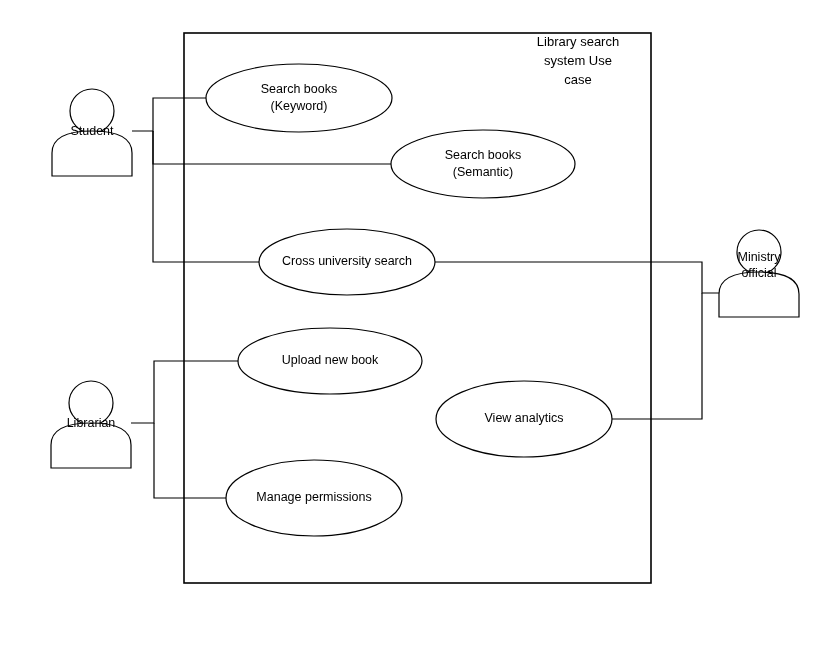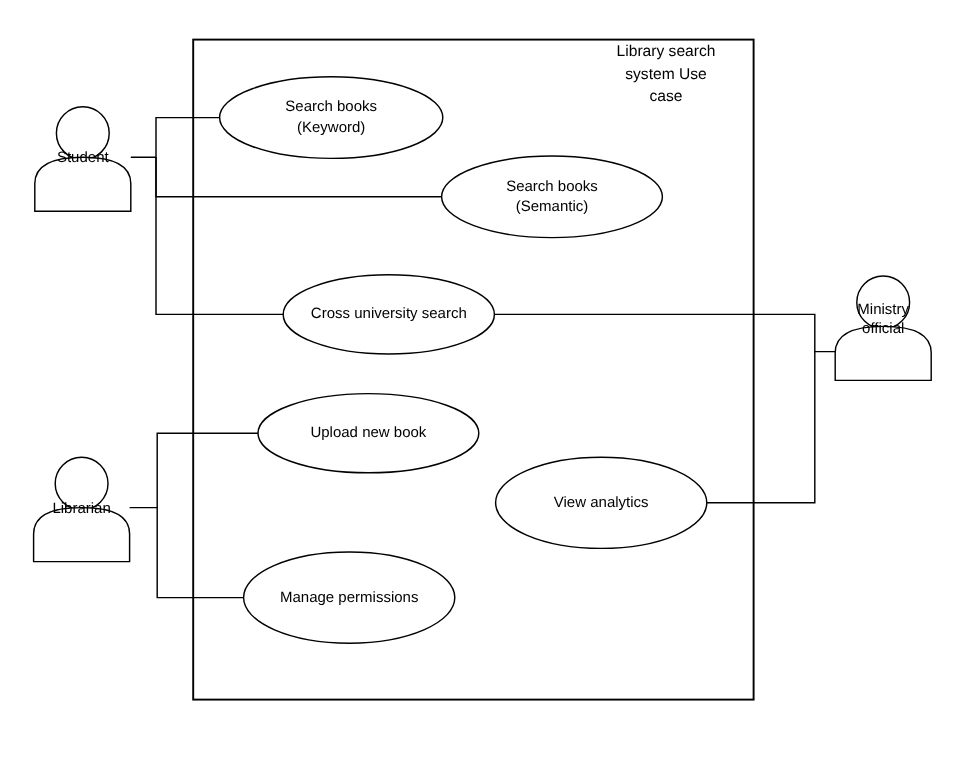--- a/index.html
+++ b/index.html
@@ -13,20 +13,21 @@
     height: 650px;
     font-family: "Liberation Sans", sans-serif;
     color: #000000;
     overflow: hidden;
   }
   #diagram-root {
     position: relative;
     width: 704px;
     height: 650px;
     background: #a16207;
+    margin-left: 23px;
   }
   svg#usecase-svg {
     display: block;
     width: 814px;
     height: 650px;
     background: #ffffff;
   }
   .boundary-rect {
     fill: none;
     stroke: #000000;

